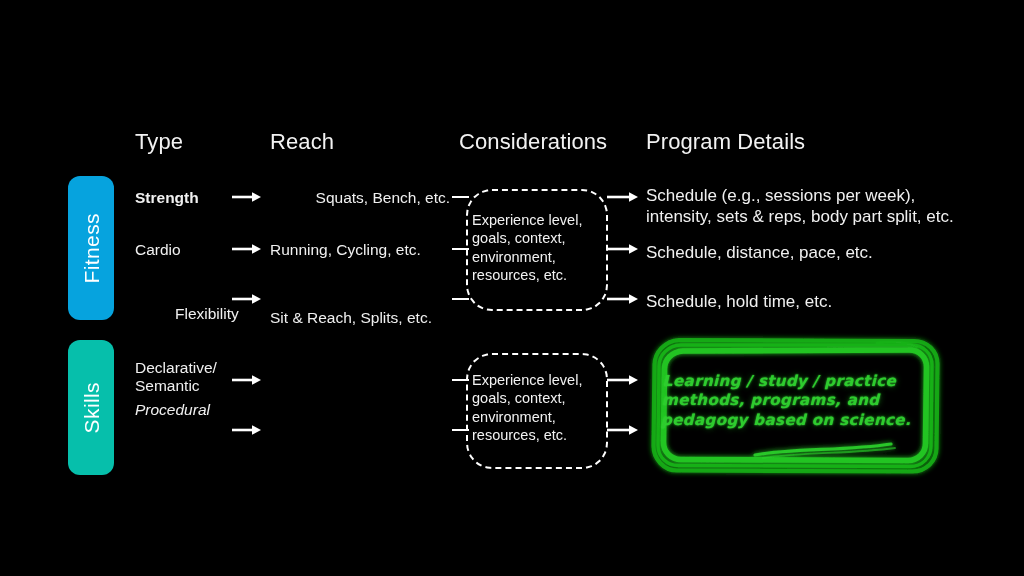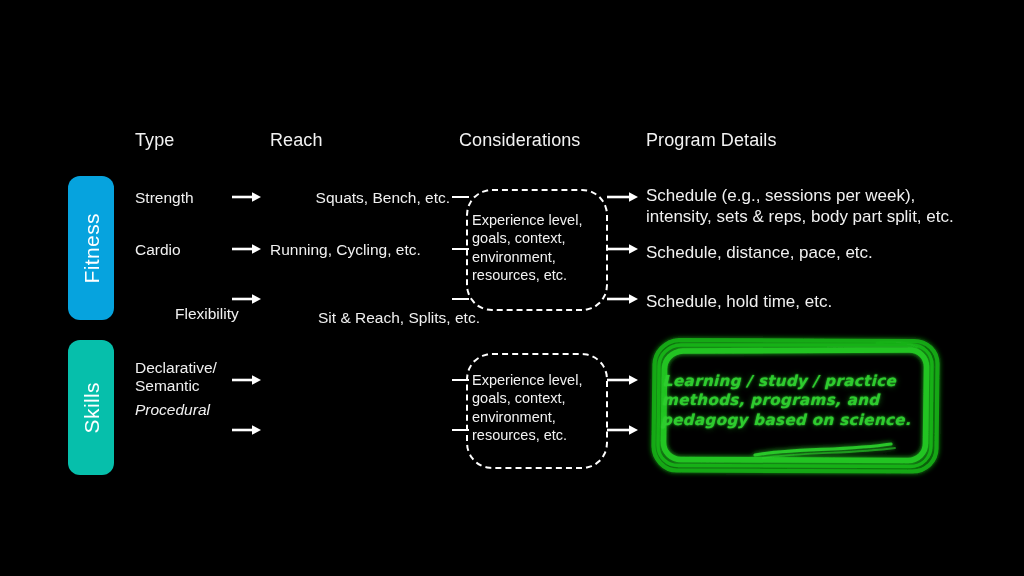--- a/index.html
+++ b/index.html
@@ -18,21 +18,21 @@
     height: 576px;
     background: #000000;
     font-family: "Liberation Sans", sans-serif;
     color: #ffffff;
     -webkit-font-smoothing: antialiased;
   }
 
   
   .col-header {
     position: absolute;
-    font-size: 18px;
+    font-size: 22px;
     font-weight: 400;
     color: #f2f2f2;
     letter-spacing: 0.1px;
     white-space: nowrap;
     line-height: 1;
   }
   #hdr-type          { left: 135px; top: 131px; }
   #hdr-task          { left: 270px; top: 131px; }
   #hdr-considerations{ left: 459px; top: 131px; }
   #hdr-program       { left: 646px; top: 131px; }
@@ -66,39 +66,39 @@
 
   
   .type-label {
     position: absolute;
     left: 135px;
     font-size: 15.5px;
     color: #f0f0f0;
     line-height: 1.18;
     white-space: pre-line;
   }
-  #type-strength    { top: 189px; }
+  #type-strength    { top: 189px; font-weight: bold; }
   #type-cardio      { top: 241px; }
   #type-flexibility { top: 305px; margin-left: 40px; }
   #type-declarative { top: 359px; }
   #type-procedural  { top: 401px; font-style: italic; }
 
   
   .task-text {
     position: absolute;
     left: 270px;
     font-size: 15.5px;
     color: #f0f0f0;
     line-height: 1.2;
     white-space: pre-line;
     width: 180px;
   }
   #task-strength    { top: 189px; text-align: right; }
   #task-cardio      { top: 241px; }
-  #task-flexibility { top: 309px; margin-left: 48px; }
+  #task-flexibility { top: 309px; }
   #task-declarative { top: 359px; }
   #task-procedural  { top: 414px; }
 
   
   .arrow {
     position: absolute;
     height: 12px;
     display: block;
   }
   .arrow svg { display: block; overflow: visible; }

